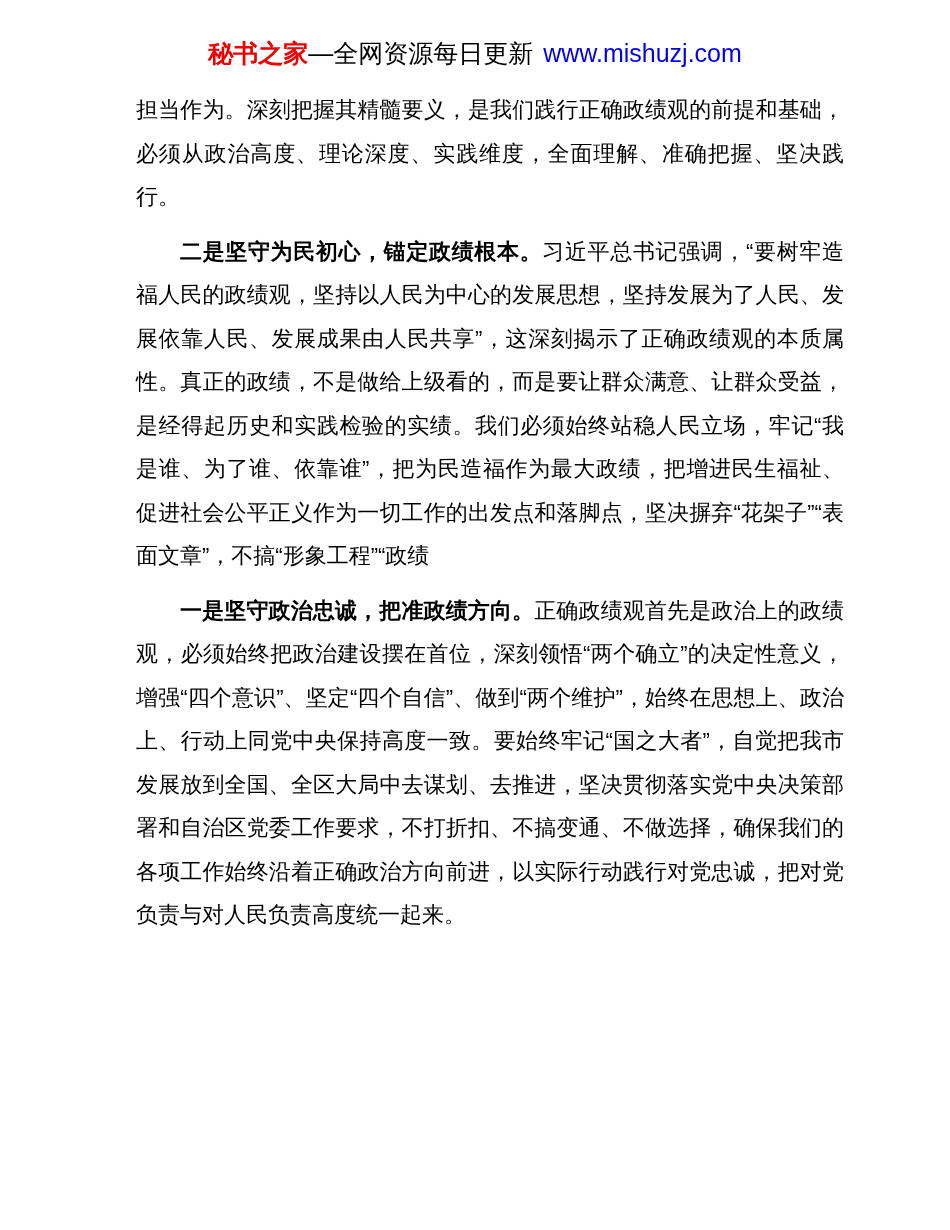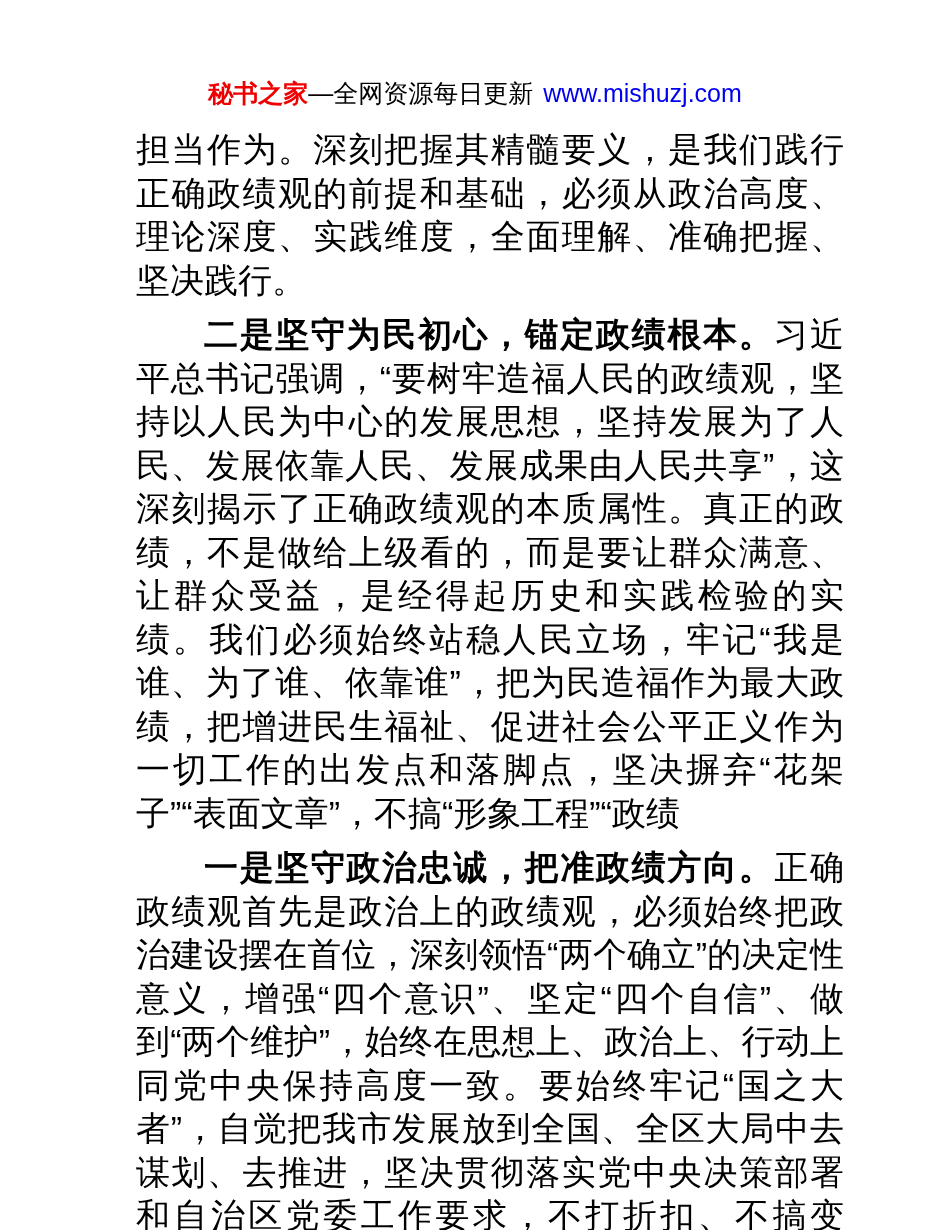--- a/index.html
+++ b/index.html
@@ -15,21 +15,21 @@
     font-family: "Liberation Sans", "DejaVu Sans", sans-serif;
     color: #000000;
   }
   .page {
     width: 950px;
     height: 1230px;
     background: #ffffff;
     position: relative;
   }
   .doc-header {
-    padding-top: 78px;
+    padding-top: 38px;
     text-align: center;
     font-size: 25px;
     line-height: 30px;
     white-space: nowrap;
   }
   .site-name {
     font-weight: bold;
   }
   .header-sep, .header-tagline {
     color: #000000;
@@ -37,21 +37,21 @@
   }
   .header-url {
     margin-left: 10px;
     text-decoration: none;
     cursor: pointer;
   }
   .doc-content {
     margin: 20px 106px 0 136px; 
   }
   .para {
-    font-size: 34px;
+    font-size: 22px;
     line-height: 43.5px;
     text-align: justify;
     text-justify: inter-ideograph;
     margin: 0 0 11px 0;
     word-break: break-all;
   }
   .para.indent {
     text-indent: 2em;
   }
   .para strong {

